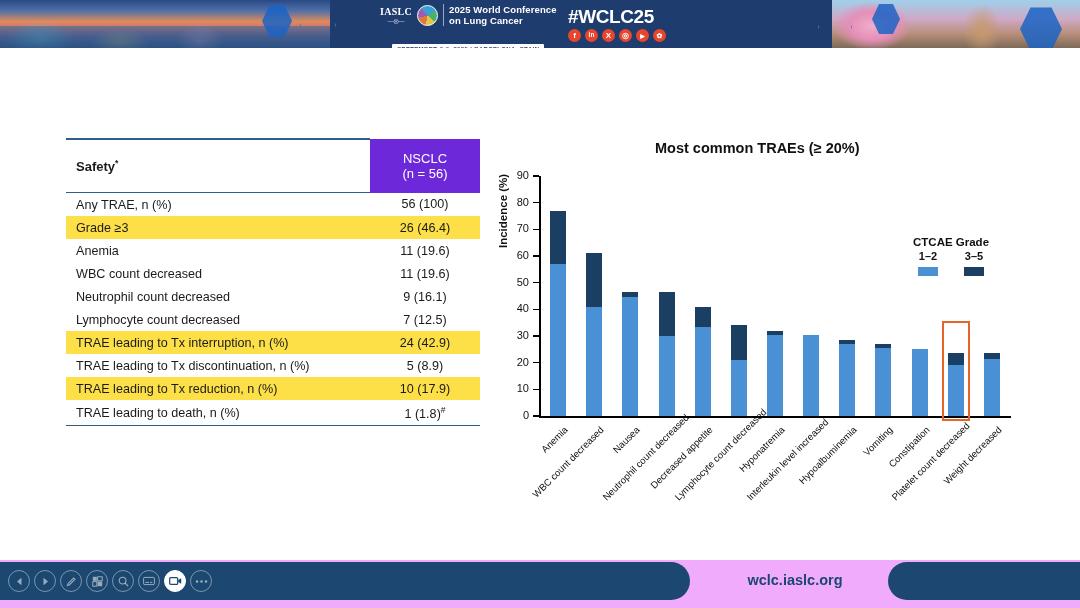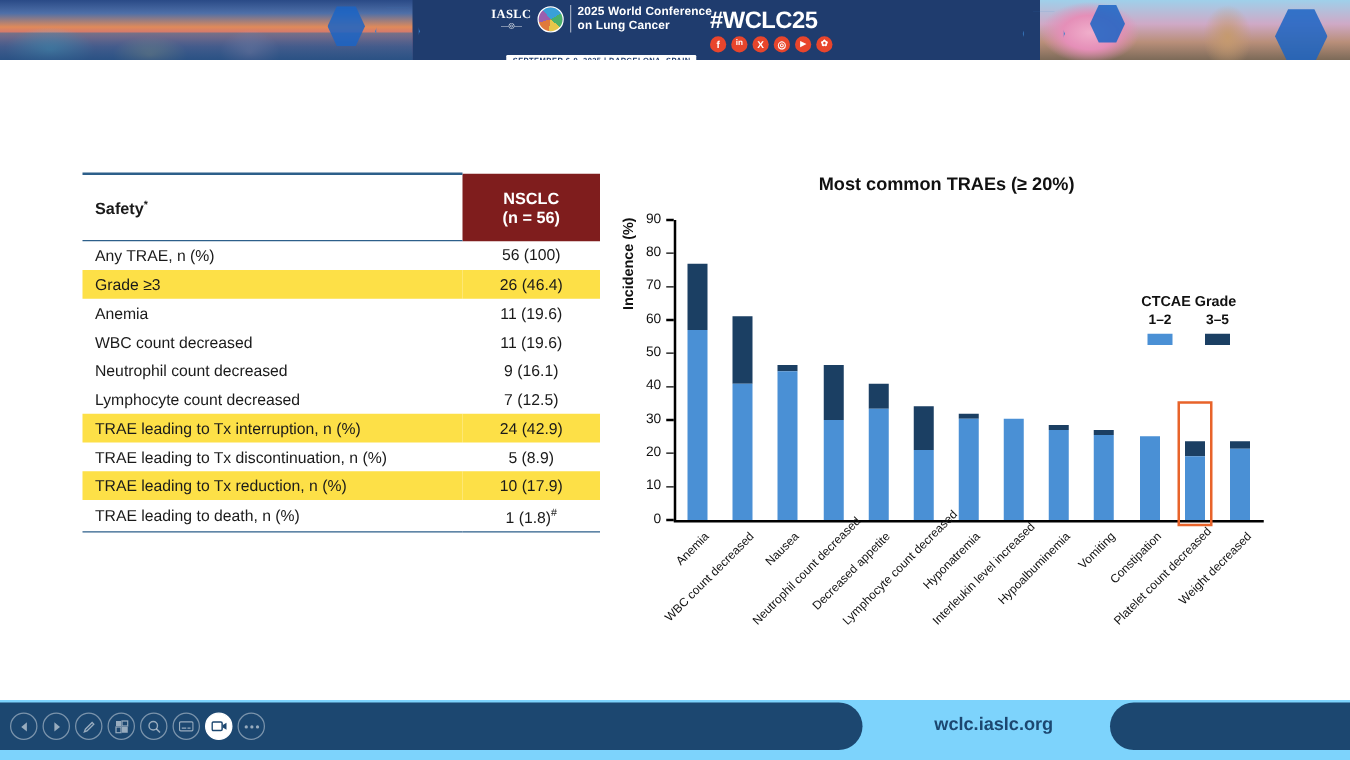--- a/index.html
+++ b/index.html
@@ -24,21 +24,21 @@
       radial-gradient(ellipse 55px 34px at 40px 26px,#f0aecb 0%,#e58fb8 40%,transparent 72%),
       radial-gradient(ellipse 30px 40px at 150px 30px,#c59a6e 0%,transparent 65%),
       linear-gradient(180deg,#9fd0ea 0%,#cfa9c6 40%,#b98f7a 70%,#7c6a58 100%);
   }
   .hex{position:absolute;background:#1b64c4;opacity:.85;
     clip-path:polygon(25% 3%,75% 3%,100% 50%,75% 97%,25% 97%,0% 50%);}
   .hex-ring{position:absolute;}
   .hex-ring:before{content:"";position:absolute;inset:0;border:1.5px solid #3a7fc8;
     clip-path:polygon(25% 3%,75% 3%,100% 50%,75% 97%,25% 97%,0% 50%);}
 
-  .logo-block{position:absolute;left:380px;top:4px;display:flex;flex-direction:column;align-items:center;gap:18px;margin-left:13px;}
+  .logo-block{position:absolute;left:380px;top:4px;display:flex;flex-direction:column;align-items:center;gap:18px;}
   .logo-row{display:flex;align-items:center;gap:5px;}
   .iaslc{color:#fff;font-family:"Liberation Serif",serif;font-size:9px;line-height:1;text-align:center;}
   .iaslc b{display:block;font-size:10px;letter-spacing:.3px;font-weight:700;}
   .iaslc i{display:block;font-size:6px;font-style:normal;letter-spacing:-.2px;margin-top:1px;}
   .logo-globe{width:21px;height:21px;border-radius:50%;
     background:conic-gradient(#3aa0d8 0deg 60deg,#4bb06a 60deg 130deg,#e5c64a 130deg 190deg,#e07a3c 190deg 255deg,#9a5fae 255deg 320deg,#3aa0d8 320deg 360deg);
     border:1.5px solid #fff;box-sizing:border-box;}
   .logo-div{width:1px;height:22px;background:rgba(255,255,255,.55);}
   .logo-txt{color:#fff;font-size:9.5px;font-weight:700;line-height:11px;letter-spacing:.1px;}
   .logo-date{background:#fff;color:#1F3C6E;font-size:6px;font-weight:700;letter-spacing:.35px;
@@ -52,21 +52,21 @@
   .slide{position:absolute;left:0;top:48px;width:1080px;height:512px;background:#fff;}
   .title{position:absolute;left:68px;top:20px;color:#1c4770;font-size:33px;font-weight:700;letter-spacing:-.4px;}
 
   
   .tbl{position:absolute;left:66px;top:90px;width:414px;border-collapse:collapse;
        font-size:12.6px;color:#1a1a1a;}
   .tbl th,.tbl td{padding:0;}
   .tbl .hd-row th{height:52px;vertical-align:middle;}
   .th-left{border-top:2.5px solid #2d5f8a;border-bottom:1.6px solid #2d5f8a;
     text-align:left;padding-left:10px !important;font-size:13px;font-weight:700;background:#fff;}
-  .th-right{background:#7f1d1d;color:#fff;text-align:center;font-size:13px;font-weight:700;line-height:15px;width:110px;}
+  .th-right{background:#6d28d9;color:#fff;text-align:center;font-size:13px;font-weight:400;line-height:15px;width:110px;}
   .tbl td.c1{padding:4.5px 0 4.5px 10px !important;}
   .tbl td.c2{text-align:center;width:110px;padding:4.5px 0 !important;}
   .zebra{background:#fde047;}
   .ind1{padding-left:22px !important;}
   .ind2{padding-left:34px !important;}
   .lastrow td{border-bottom:1.6px solid #2d5f8a;}
   sup{font-size:8.5px;vertical-align:super;}
 
   
   .chart{position:absolute;left:495px;top:80px;width:530px;height:420px;}
@@ -90,21 +90,21 @@
   .lg-col{display:flex;flex-direction:column;align-items:center;gap:5px;}
   .lg-lab{font-size:11px;font-weight:700;color:#111;}
   .lg-sw{width:20px;height:9px;}
 
   
   .fn{position:absolute;left:66px;font-size:8.4px;color:#333;letter-spacing:0;}
   .fn1{top:516px;}
   .fn2{top:531px;}
 
   
-  .botbar{position:absolute;left:0;top:560px;width:1080px;height:48px;background:#7dd3fc;}
+  .botbar{position:absolute;left:0;top:560px;width:1080px;height:48px;background:#f0abfc;}
   .pill-l{position:absolute;left:-20px;top:2px;width:710px;height:38px;background:#1c4770;border-radius:0 19px 19px 0;}
   .pill-r{position:absolute;left:888px;top:2px;width:212px;height:38px;background:#1c4770;border-radius:19px 0 0 19px;}
   .weburl{position:absolute;left:702px;top:12px;width:186px;text-align:center;
     color:#1c4770;font-size:14.5px;font-weight:700;}
   .icons{position:absolute;left:8px;top:10px;display:flex;gap:4px;align-items:center;}
   .ic{width:22px;height:22px;border-radius:50%;border:1px solid rgba(255,255,255,.42);
     display:flex;align-items:center;justify-content:center;box-sizing:border-box;color:rgba(255,255,255,.55);}
   .ic.active{background:#fff;border-color:#fff;color:#1c4770;}
   .ic svg{display:block;}
 </style>

